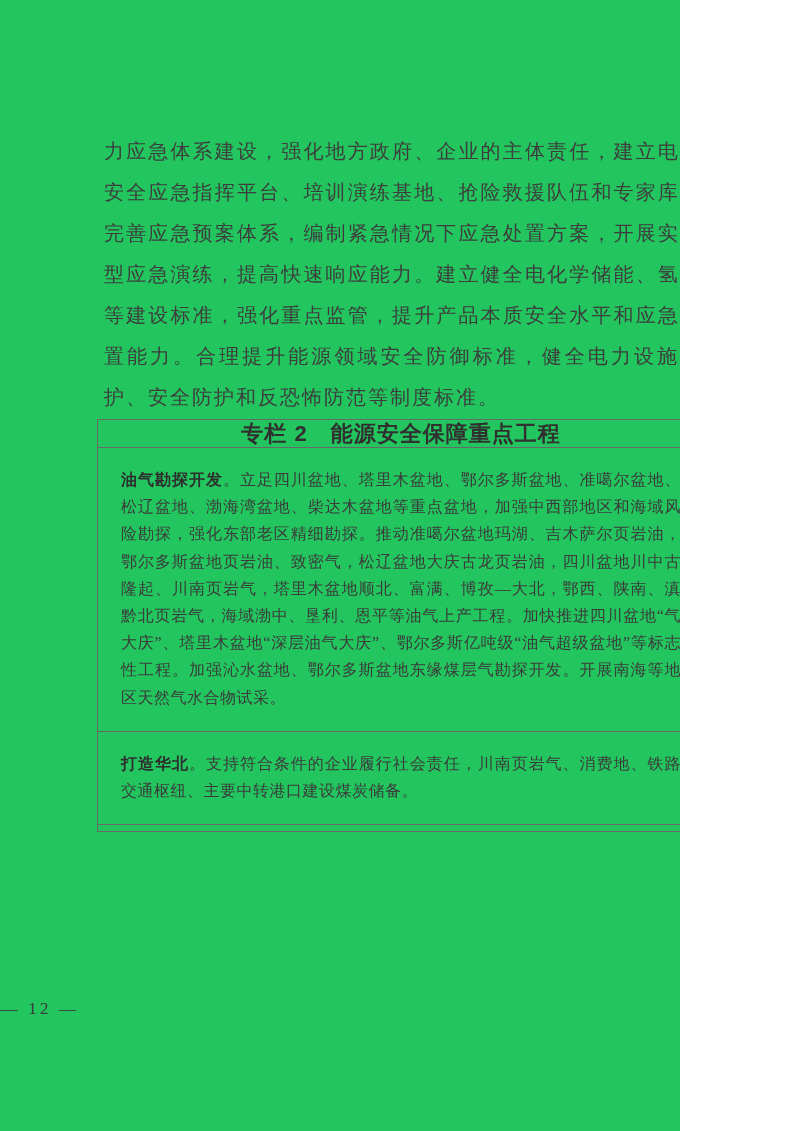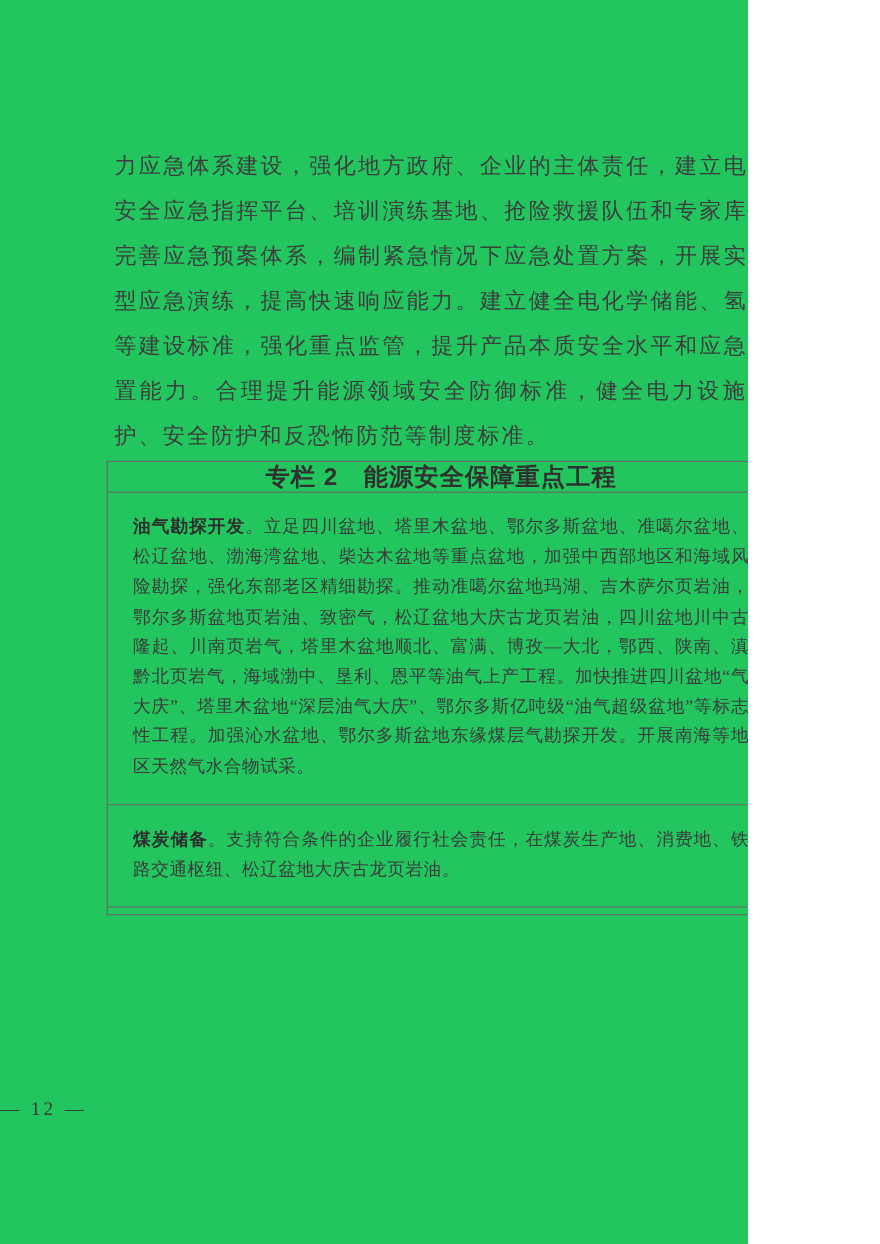--- a/index.html
+++ b/index.html
@@ -81,21 +81,21 @@
 
   <div class="feature-box">
 
     <div class="box-header">专栏 2　能源安全保障重点工程</div>
 
     <div class="box-row">
       <p><span class="box-label">油气勘探开发</span><span>。立足四川盆地、塔里木盆地、鄂尔多斯盆地、准噶尔盆地、松辽盆地、渤海湾盆地、柴达木盆地等重点盆地，加强中西部地区和海域风险勘探，强化东部老区精细勘探。推动准噶尔盆地玛湖、吉木萨尔页岩油，鄂尔多斯盆地页岩油、致密气，松辽盆地大庆古龙页岩油，四川盆地川中古隆起、川南页岩气，塔里木盆地顺北、富满、博孜—大北，鄂西、陕南、滇黔北页岩气，海域渤中、垦利、恩平等油气上产工程。加快推进四川盆地“气大庆”、塔里木盆地“深层油气大庆”、鄂尔多斯亿吨级“油气超级盆地”等标志性工程。加强沁水盆地、鄂尔多斯盆地东缘煤层气勘探开发。开展南海等地区天然气水合物试采。</span></p>
     </div>
 
     <div class="box-row">
-      <p><span class="box-label">煤炭储备</span><span>。支持符合条件的企业履行社会责任，在煤炭生产地、消费地、铁路交通枢纽、松辽盆地大庆古龙页岩油。</span></p>
+      <p><span class="box-label">打造华北</span><span>。支持符合条件的企业履行社会责任，川南页岩气、消费地、铁路交通枢纽、主要中转港口建设煤炭储备。</span></p>
     </div>
 
     <div class="box-row">
     </div>
 
   </div>
 
   <div class="page-number">— 12 —</div>
 
 </div>

